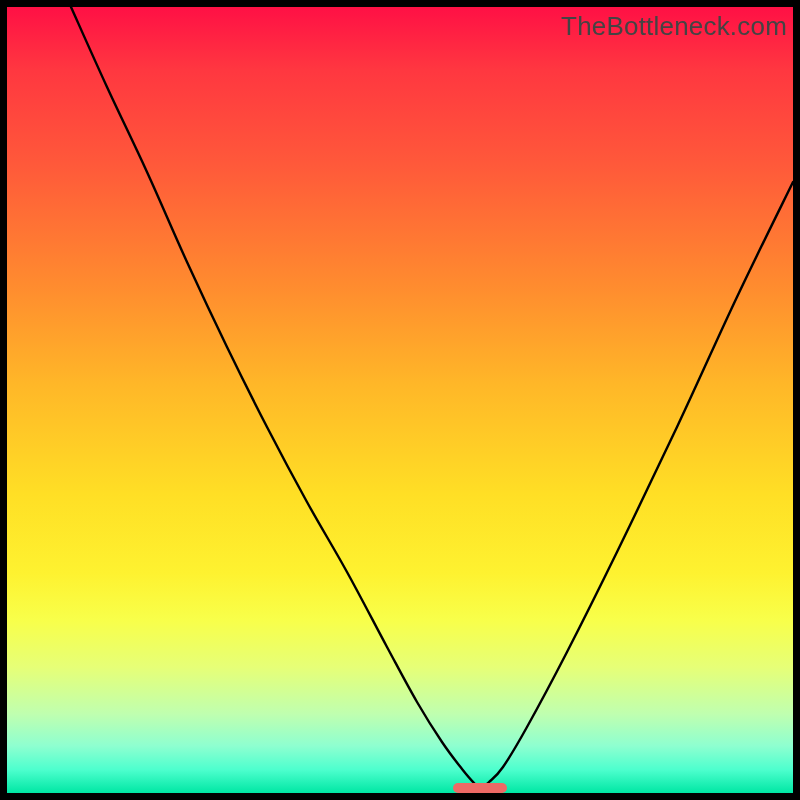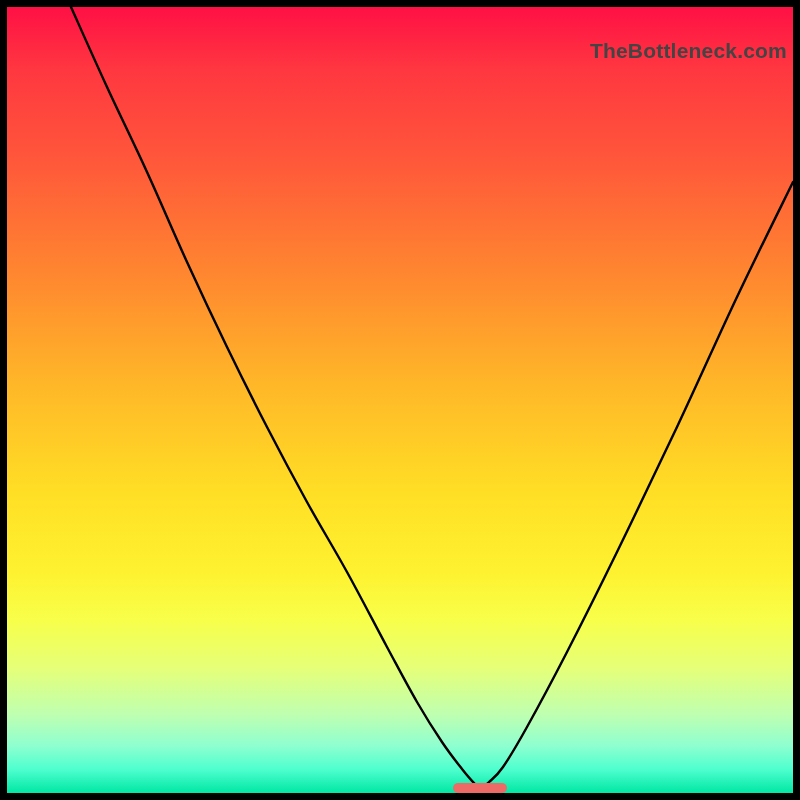--- a/index.html
+++ b/index.html
@@ -31,25 +31,24 @@
       #8effd0 94%,
       #4effce 97%,
       #00e7a4 100%
     );
   }
   .watermark {
     position: absolute;
     top: 4px;
     right: 6px;
     color: #444;
-    font-size: 21px;
+    font-size: 26px;
     letter-spacing: 0.2px;
-    font-weight: 700;
+    font-weight: 400;
     user-select: none;
-    margin-top: 28px;
   }
   .curve {
     position: absolute;
     left: 0; top: 0;
     width: 786px;
     height: 786px;
   }
   .pill {
     position: absolute;
     height: 10px;

